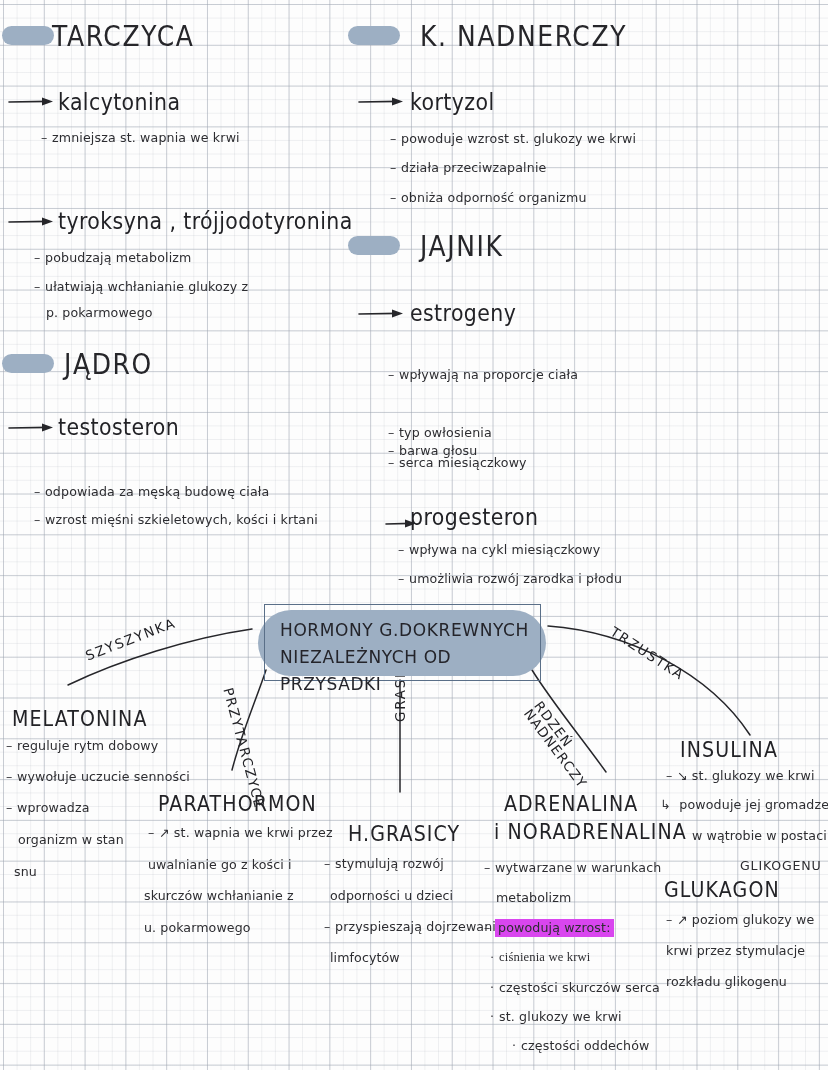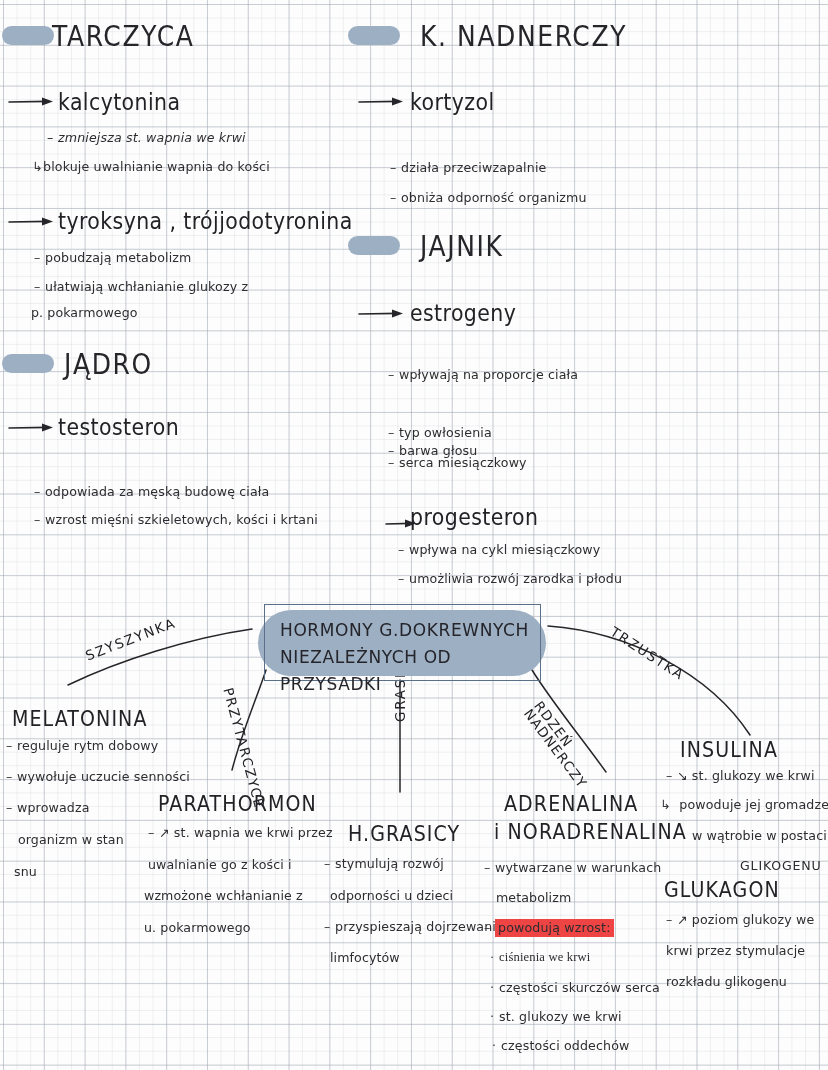--- a/index.html
+++ b/index.html
@@ -135,21 +135,21 @@
   .node-title {
     font-size: 19px;
     letter-spacing: 1.1px;
     color: #222226;
     transform: scaleY(1.12);
     transform-origin: left center;
   }
 
   
   .hl {
-    background: #ef4444;
+    background: #d946ef;
     padding: 1px 3px 2px 3px;
     display: inline-block;
   }
 
   
   .dotline .dot {
     display:inline-block;
     width: 9px;
     color: #35353a;
   }
@@ -167,41 +167,38 @@
   <div class="pill" style="left:2px; top:26px;"></div>
   <div class="hw gland-title" style="left:52px; top:22px;">TARCZYCA</div>
 
   <div class="arrow-long" style="left:8px; top:96px;">
     <svg width="48" height="12" viewBox="0 0 48 12">
         <path d="M1 6 L40 5.4" stroke="#26262a" stroke-width="1.6" fill="none" stroke-linecap="round"></path>
         <path d="M34 1.6 L45 5.4 L34 9.4 Z" fill="#26262a"></path>
       </svg>
   </div>
   <div class="hw hormone" style="left:58px; top:90px;">kalcytonina</div>
-  <div class="hw bullet" style="left:47px; top:130px;font-style:italic;">
+  <div class="hw bullet" style="left:41px; top:130px;">
     <span class="dash">–</span><span>zmniejsza st. wapnia we krwi</span>
-  </div>
-  <div class="hw bullet" style="left:32px; top:159px;">
-    <span class="dash">↳</span><span>blokuje uwalnianie wapnia do kości</span>
   </div>
 
   <div class="arrow-long" style="left:8px; top:216px;">
     <svg width="48" height="12" viewBox="0 0 48 12">
         <path d="M1 6 L40 5.4" stroke="#26262a" stroke-width="1.6" fill="none" stroke-linecap="round"></path>
         <path d="M34 1.6 L45 5.4 L34 9.4 Z" fill="#26262a"></path>
       </svg>
   </div>
   <div class="hw hormone" style="left:58px; top:209px;">tyroksyna , trójjodotyronina</div>
   <div class="hw bullet" style="left:34px; top:250px;">
     <span class="dash">–</span><span>pobudzają metabolizm</span>
   </div>
   <div class="hw bullet" style="left:34px; top:279px;">
     <span class="dash">–</span><span>ułatwiają wchłanianie glukozy z</span>
   </div>
-  <div class="hw cont" style="left:31px; top:305px;text-align:center;">p. pokarmowego</div>
+  <div class="hw cont" style="left:46px; top:305px;text-align:center;">p. pokarmowego</div>
 
   <div class="pill" style="left:2px; top:354px;"></div>
   <div class="hw gland-title" style="left:64px; top:350px;">JĄDRO</div>
 
   <div class="arrow-long" style="left:8px; top:422px;">
     <svg width="48" height="12" viewBox="0 0 48 12">
         <path d="M1 6 L40 5.4" stroke="#26262a" stroke-width="1.6" fill="none" stroke-linecap="round"></path>
         <path d="M34 1.6 L45 5.4 L34 9.4 Z" fill="#26262a"></path>
       </svg>
   </div>
@@ -216,20 +213,23 @@
   <div class="pill" style="left:348px; top:26px;"></div>
   <div class="hw gland-title" style="left:420px; top:22px;">K. NADNERCZY</div>
 
   <div class="arrow-long" style="left:358px; top:96px;">
     <svg width="48" height="12" viewBox="0 0 48 12">
         <path d="M1 6 L40 5.4" stroke="#26262a" stroke-width="1.6" fill="none" stroke-linecap="round"></path>
         <path d="M34 1.6 L45 5.4 L34 9.4 Z" fill="#26262a"></path>
       </svg>
   </div>
   <div class="hw hormone" style="left:410px; top:90px;">kortyzol</div>
+  <div class="hw bullet" style="left:390px; top:131px;">
+    <span class="dash">–</span><span>powoduje wzrost st. glukozy we krwi</span>
+  </div>
   <div class="hw bullet" style="left:390px; top:160px;">
     <span class="dash">–</span><span>działa przeciwzapalnie</span>
   </div>
   <div class="hw bullet" style="left:390px; top:190px;">
     <span class="dash">–</span><span>obniża odporność organizmu</span>
   </div>
 
   <div class="pill" style="left:348px; top:236px;"></div>
   <div class="hw gland-title" style="left:420px; top:232px;">JAJNIK</div>
 
@@ -310,21 +310,21 @@
     <span class="dash">–</span><span>wprowadza</span>
   </div>
   <div class="hw cont" style="left:18px; top:832px;">organizm w stan</div>
   <div class="hw cont" style="left:14px; top:864px;">snu</div>
 
   <div class="hw node-title" style="left:158px; top:792px;">PARATHORMON</div>
   <div class="hw bullet" style="left:148px; top:825px;">
     <span class="dash">–</span><span>↗</span>&nbsp;<span>st. wapnia we krwi przez</span>
   </div>
   <div class="hw cont" style="left:148px; top:857px;">uwalnianie go z kości i</div>
-  <div class="hw cont" style="left:144px; top:888px;">wzmożone wchłanianie z</div>
+  <div class="hw cont" style="left:144px; top:888px;">skurczów wchłanianie z</div>
   <div class="hw cont" style="left:144px; top:920px;">u. pokarmowego</div>
 
   <div class="hw node-title" style="left:348px; top:822px;">H.GRASICY</div>
   <div class="hw bullet" style="left:324px; top:856px;">
     <span class="dash">–</span><span>stymulują rozwój</span>
   </div>
   <div class="hw cont" style="left:330px; top:888px;">odporności u dzieci</div>
   <div class="hw bullet" style="left:324px; top:919px;">
     <span class="dash">–</span><span>przyspieszają dojrzewanie</span>
   </div>
@@ -341,21 +341,21 @@
   </div>
   <div class="hw bullet dotline" style="left:490px; top:950px;font-family:Liberation Serif, serif;">
     <span class="dot">·</span><span>ciśnienia we krwi</span>
   </div>
   <div class="hw bullet dotline" style="left:490px; top:980px;">
     <span class="dot">·</span><span>częstości skurczów serca</span>
   </div>
   <div class="hw bullet dotline" style="left:490px; top:1009px;">
     <span class="dot">·</span><span>st. glukozy we krwi</span>
   </div>
-  <div class="hw bullet dotline" style="left:492px; top:1038px;">
+  <div class="hw bullet dotline" style="left:512px; top:1038px;">
     <span class="dot">·</span><span>częstości oddechów</span>
   </div>
 
   <div class="hw node-title" style="left:680px; top:738px;">INSULINA</div>
   <div class="hw bullet" style="left:666px; top:768px;">
     <span class="dash">–</span><span>↘</span>&nbsp;<span>st. glukozy we krwi</span>
   </div>
   <div class="hw bullet" style="left:660px; top:797px;">
     <span class="dash">↳</span>&nbsp;&nbsp;<span>powoduje jej gromadzenie</span>
   </div>

